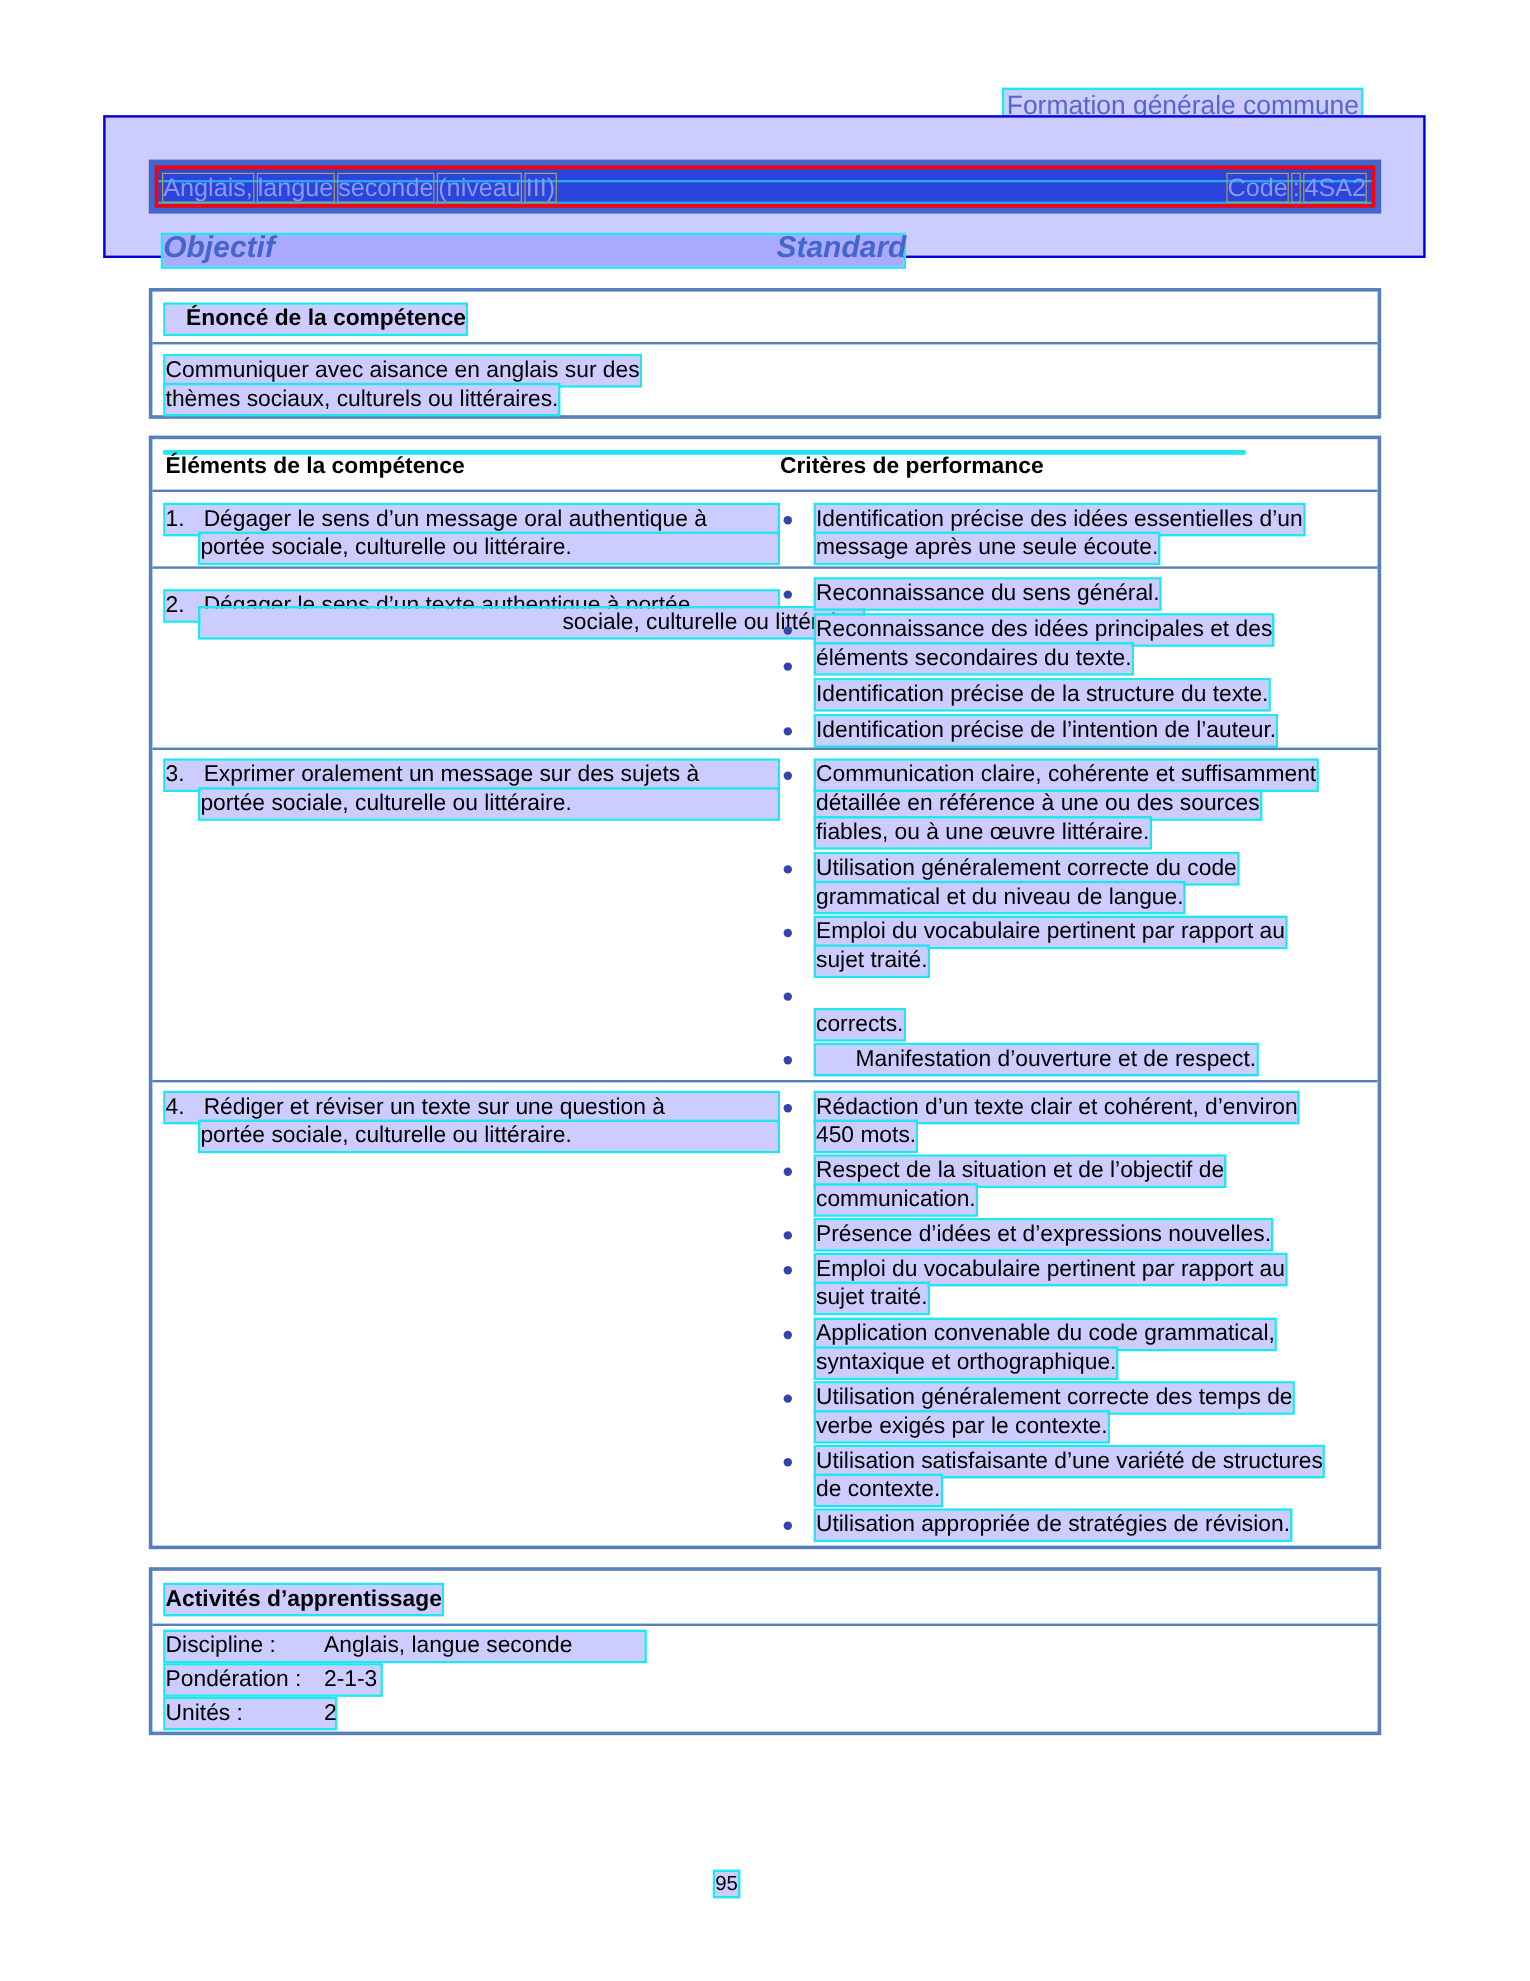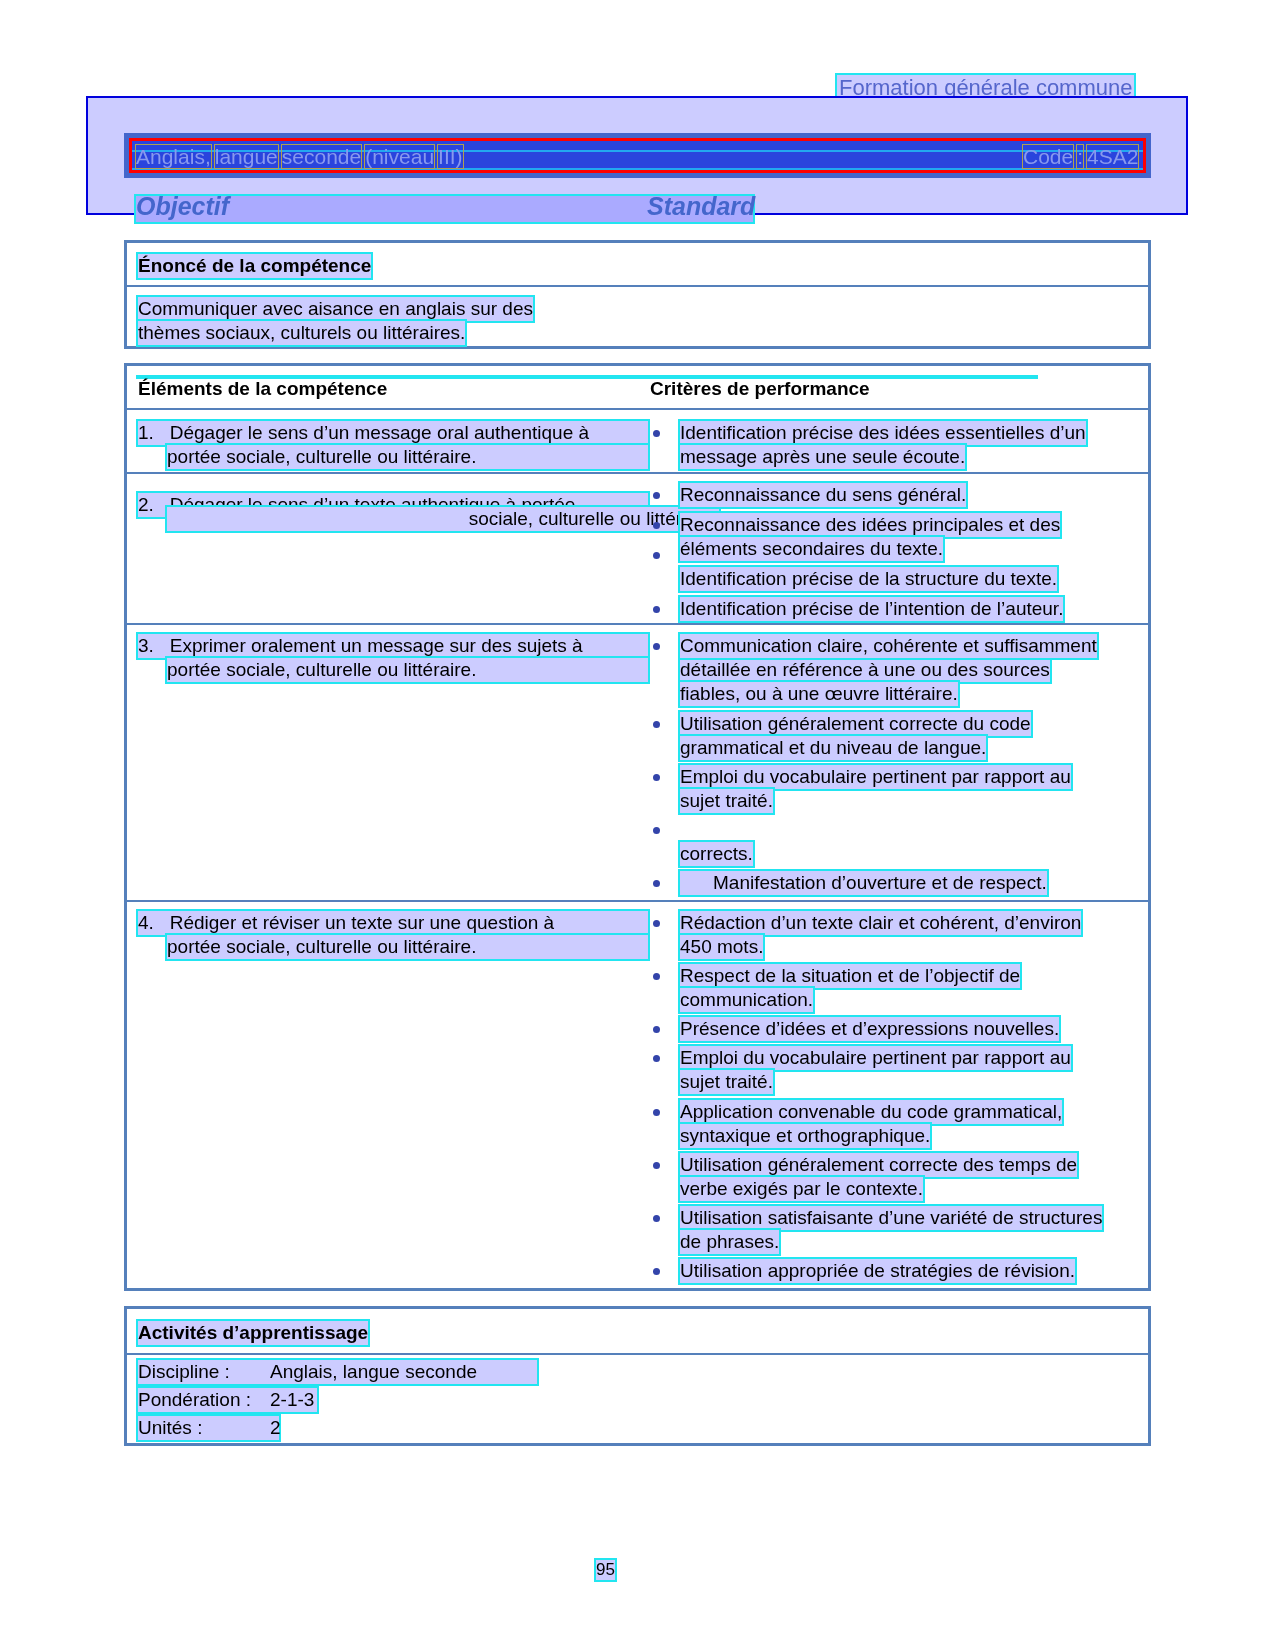--- a/index.html
+++ b/index.html
@@ -40,21 +40,21 @@
   <span>Anglais,</span><span>langue</span><span>seconde</span><span>(niveau</span><span>III)</span>
 </div>
 <div id="course-code" class="abs bartxt">
   <span>Code</span><span>:</span><span>4SA2</span>
 </div>
 <div id="obj-strip" class="abs"></div>
 <div id="objectif" class="abs section-head">Objectif</div>
 <div id="standard" class="abs section-head">Standard</div>
 
 <div class="box" style="top:240px;height:109px;">
-  <div class="txt bold hl" style="left:11px;top:11px;">Énoncé de la compétence</div>
+  <div class="txt bold hl" style="left:11px;top:11px;padding-left:17px;">Énoncé de la compétence</div>
   <div class="divider" style="top:42px;"></div>
   <div class="txt hl" style="left:11px;top:54px;">Communiquer avec aisance en anglais sur des</div>
   <div class="txt hl" style="left:11px;top:78px;">thèmes sociaux, culturels ou littéraires.</div>
 </div>
 
 <div class="box" style="top:363px;height:928px;">
   <div class="txt bold hl" style="left:11px;top:11px;width:898px;"></div>
   <div class="txt bold" style="left:11px;top:11px;">Éléments de la compétence</div>
   <div class="txt bold" style="left:523px;top:11px;">Critères de performance</div>
   <div class="divider" style="top:42px;"></div>
@@ -111,21 +111,21 @@
   <div class="txt hl" style="left:553px;top:680px;">Emploi du vocabulaire pertinent par rapport au</div>
   <div class="txt hl" style="left:553px;top:704px;">sujet traité.</div>
   <div class="bullet" style="left:526px;top:743px;"></div>
   <div class="txt hl" style="left:553px;top:734px;">Application convenable du code grammatical,</div>
   <div class="txt hl" style="left:553px;top:758px;">syntaxique et orthographique.</div>
   <div class="bullet" style="left:526px;top:796px;"></div>
   <div class="txt hl" style="left:553px;top:787px;">Utilisation généralement correcte des temps de</div>
   <div class="txt hl" style="left:553px;top:811px;">verbe exigés par le contexte.</div>
   <div class="bullet" style="left:526px;top:849px;"></div>
   <div class="txt hl" style="left:553px;top:840px;">Utilisation satisfaisante d’une variété de structures</div>
-  <div class="txt hl" style="left:553px;top:864px;">de phrases.</div>
+  <div class="txt hl" style="left:553px;top:864px;">de contexte.</div>
   <div class="bullet" style="left:526px;top:902px;"></div>
   <div class="txt hl" style="left:553px;top:893px;">Utilisation appropriée de stratégies de révision.</div>
 </div>
 
 <div class="box" style="top:1306px;height:140px;">
   <div class="txt bold hl" style="left:11px;top:12px;">Activités d’apprentissage</div>
   <div class="divider" style="top:44px;"></div>
   <div class="txt hl" style="left:11px;top:51px;width:399px;">
     <span>Discipline :</span>
     <span style="position:absolute;left:132px;">Anglais, langue seconde</span>

